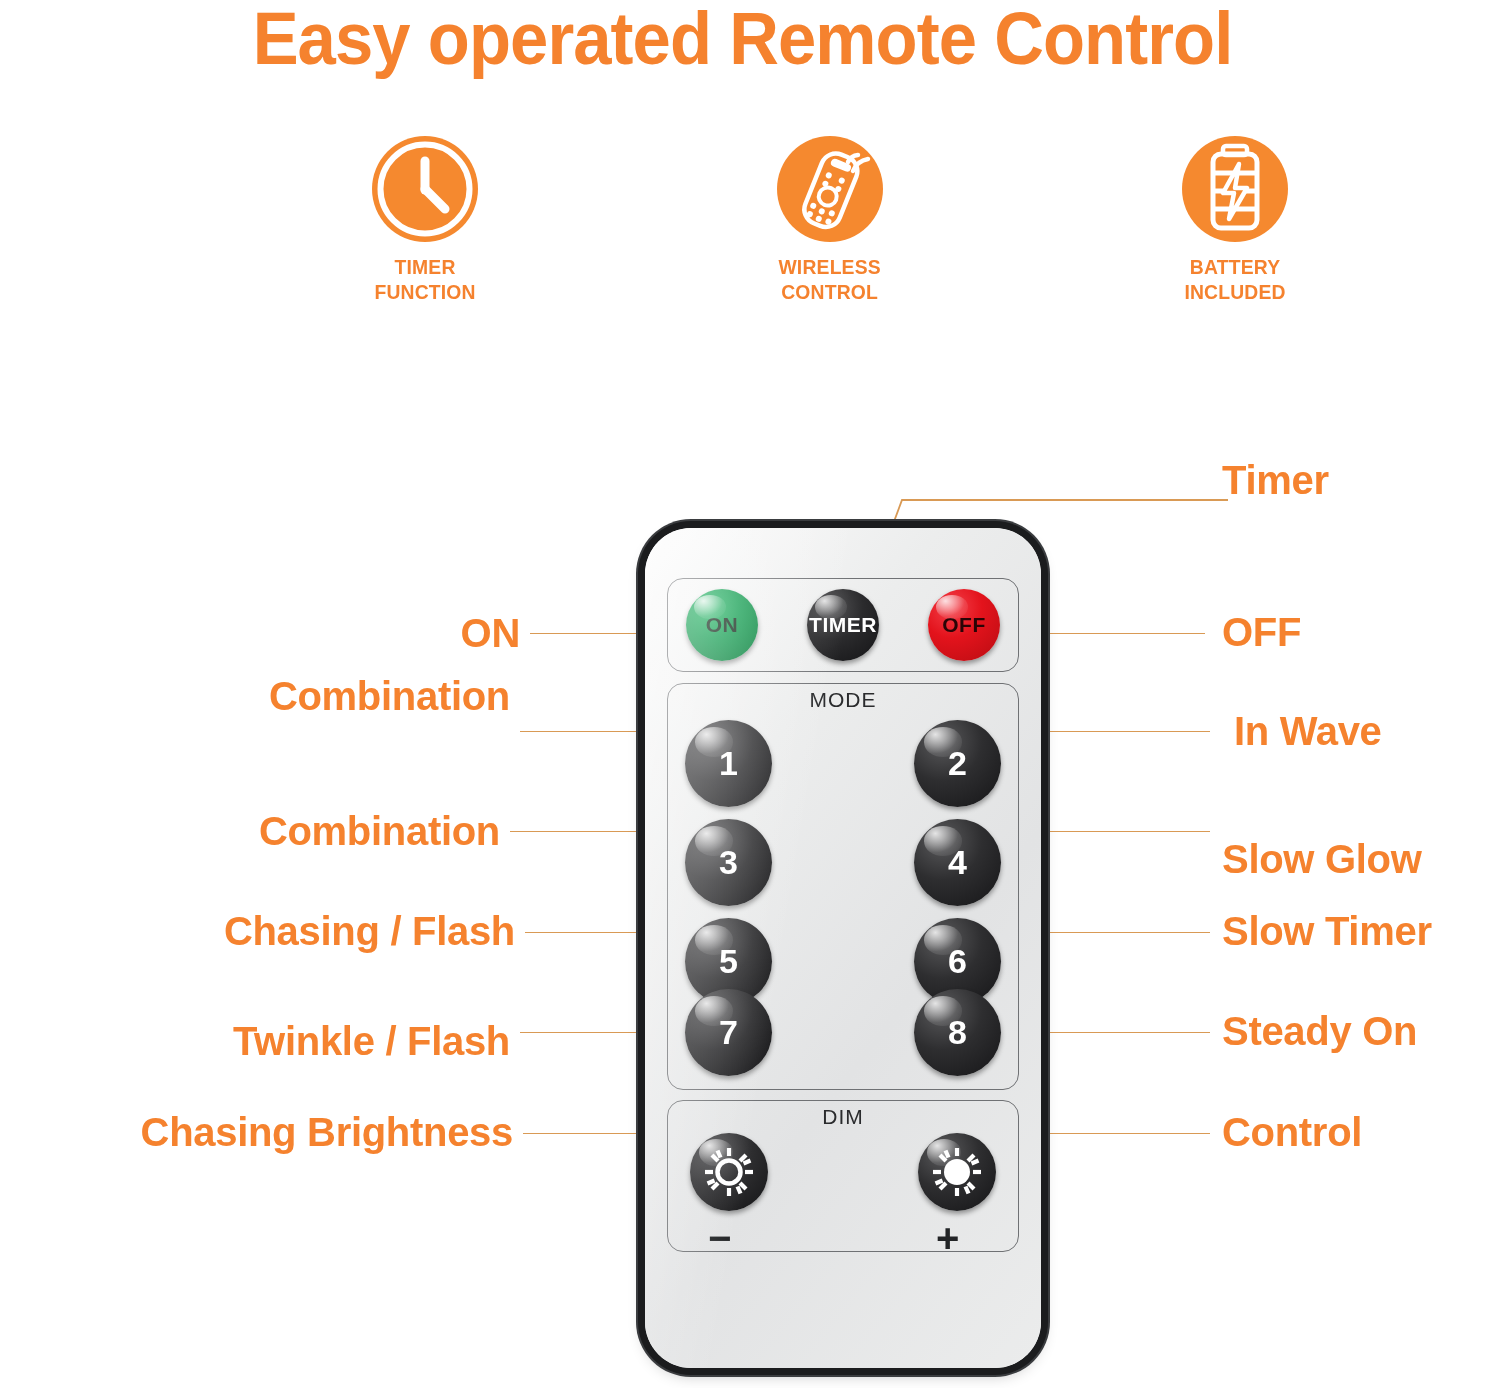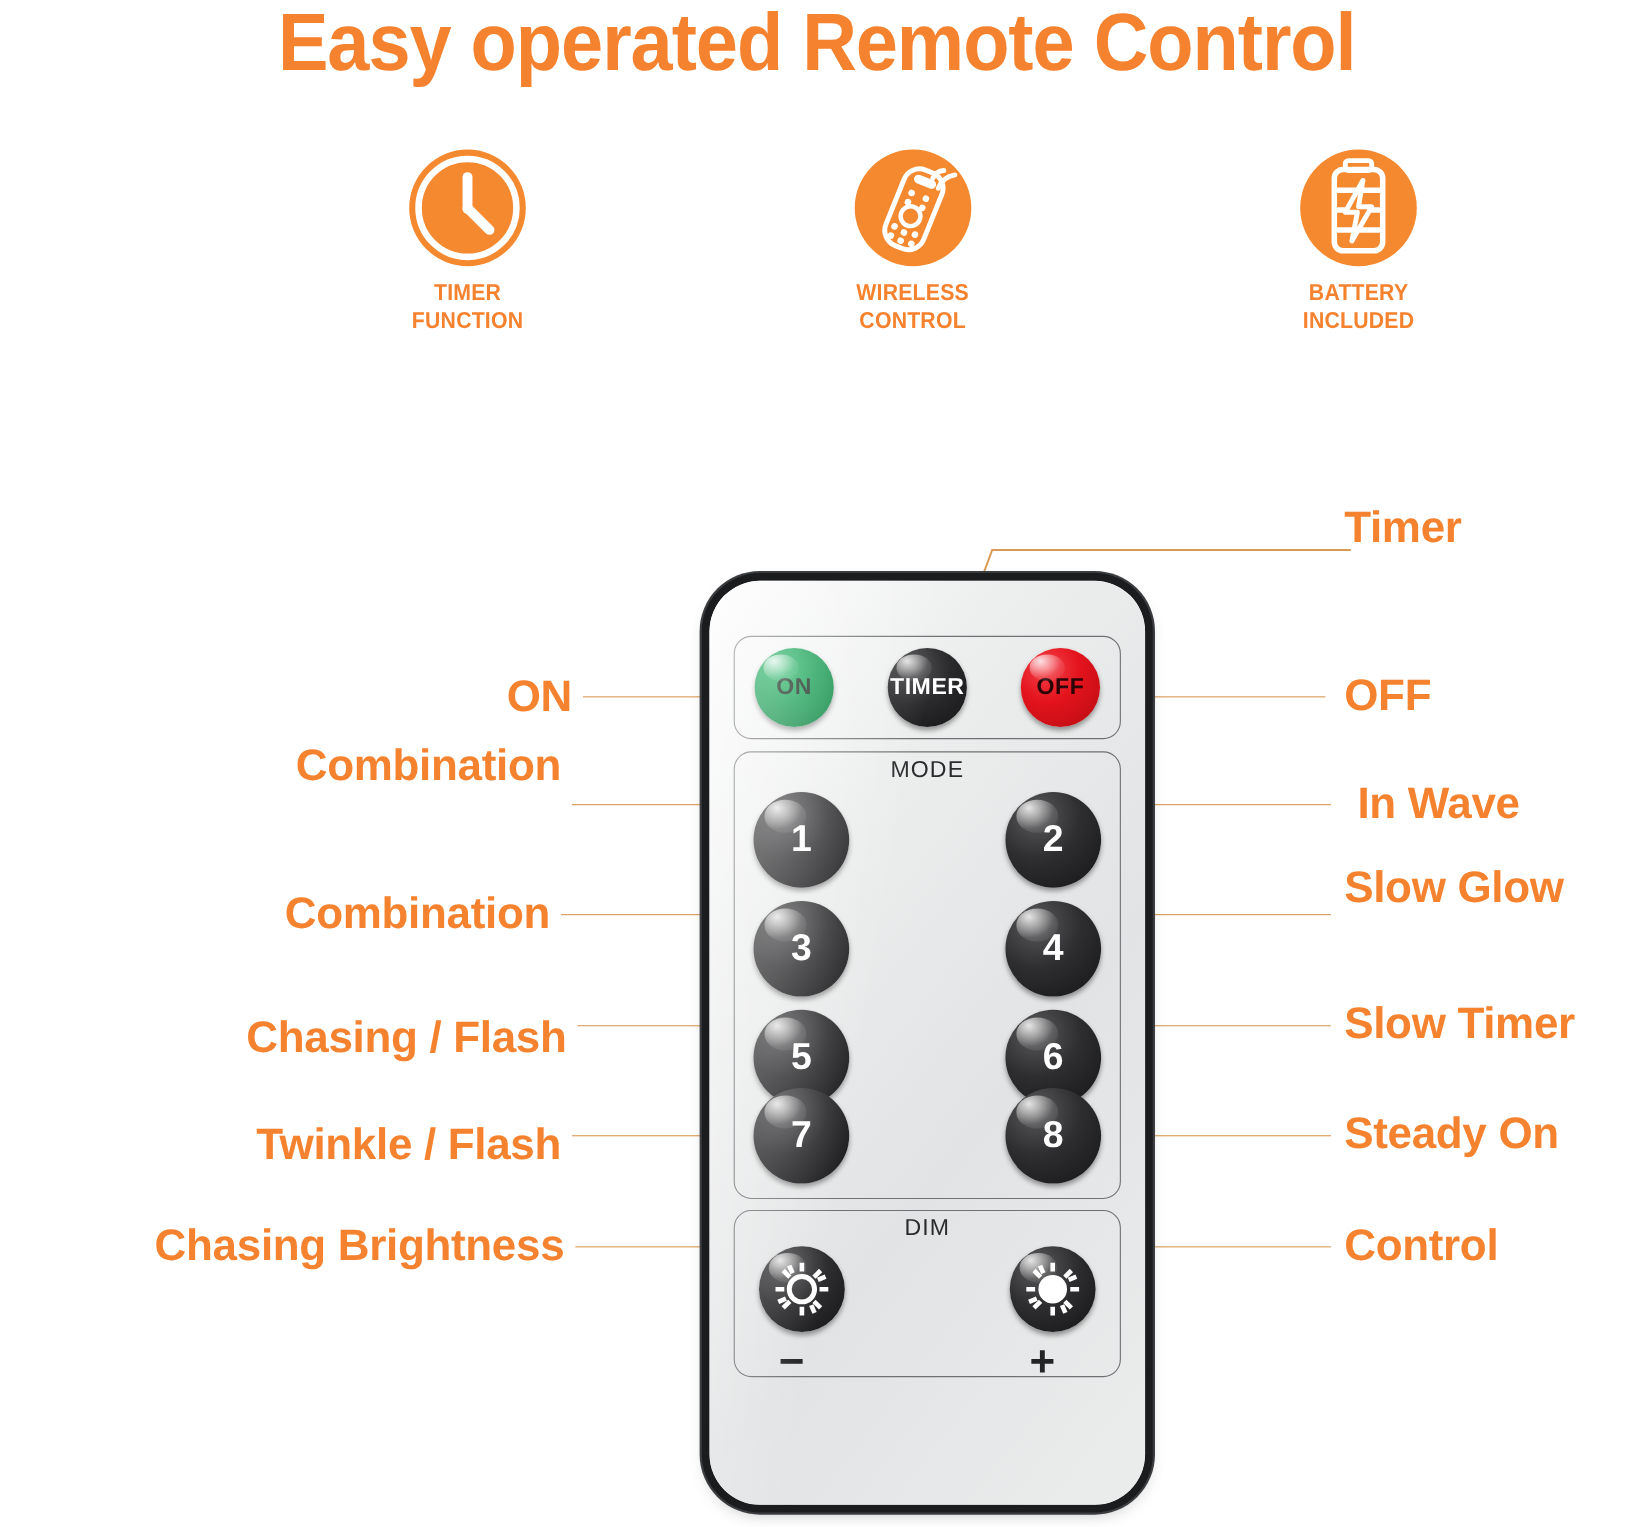--- a/index.html
+++ b/index.html
@@ -320,23 +320,23 @@
     </div>
 
     <div class="dim-sign minus">−</div>
     <div class="dim-sign plus">+</div>
   </div>
 </div>
 
 <div class="callout left" style="right:965px;top:613px;">ON</div>
 <div class="callout left" style="right:975px;top:676px;">Combination</div>
 <div class="callout left" style="right:985px;top:811px;">Combination</div>
-<div class="callout left" style="right:970px;top:911px;margin-top:12px;">Chasing / Flash</div>
+<div class="callout left" style="right:970px;top:911px;">Chasing / Flash</div>
 <div class="callout left" style="right:975px;top:1021px;">Twinkle / Flash</div>
 <div class="callout left" style="right:972px;top:1112px;">Chasing Brightness</div>
 
 <div class="callout" style="left:1222px;top:460px;">Timer</div>
 <div class="callout" style="left:1222px;top:612px;">OFF</div>
 <div class="callout" style="left:1222px;top:711px;margin-left:12px;">In Wave</div>
-<div class="callout" style="left:1222px;top:787px;">Slow Glow</div>
+<div class="callout" style="left:1222px;top:839px;">Slow Glow</div>
 <div class="callout" style="left:1222px;top:911px;">Slow Timer</div>
 <div class="callout" style="left:1222px;top:1011px;">Steady On</div>
 <div class="callout" style="left:1222px;top:1112px;">Control</div>
 
 </body></html>

